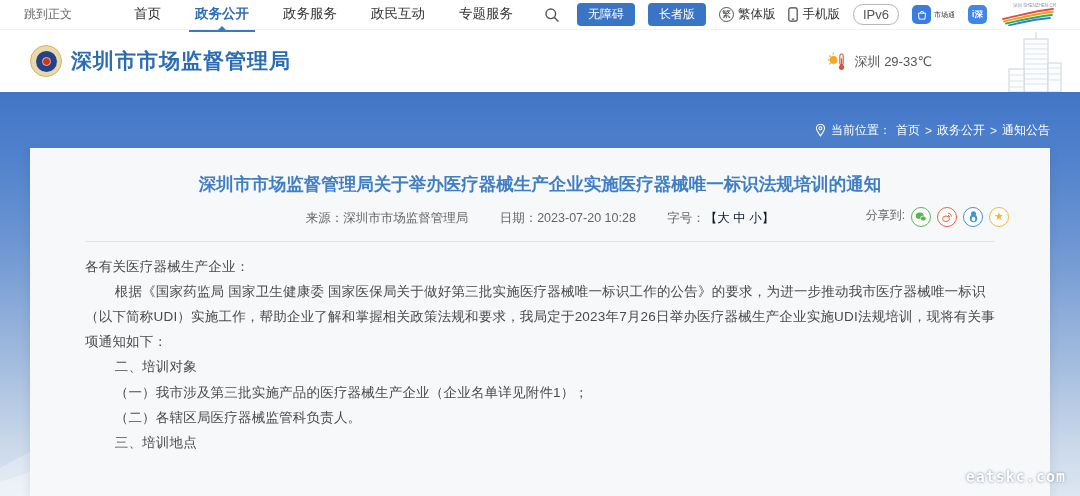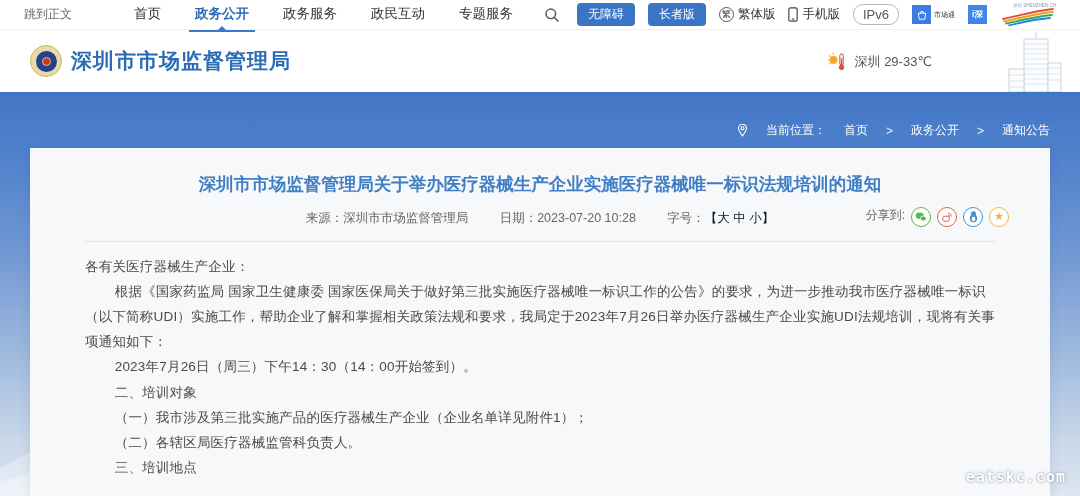--- a/index.html
+++ b/index.html
@@ -15,39 +15,39 @@
   .nav-item.active { color:#2e6cb5; font-weight:bold; }
   .nav-item.active::after { content:""; position:absolute; left:-6px; right:-6px; bottom:-3px; height:2px; background:#3a78c8; }
   .nav-item.active::before { content:""; position:absolute; bottom:-1px; left:50%; margin-left:-4px; border:4px solid transparent; border-bottom:4px solid #3a78c8; }
   .topbar-right { margin-left:auto; display:flex; align-items:center; gap:13px; }
   .search-btn { display:flex; align-items:center; cursor:pointer; margin-right:4px; }
   .pill-btn { background:#3a74c4; color:#fff; font-size:12px; padding:3px 11px; border-radius:4px; border:none; cursor:pointer; white-space:nowrap; }
   .util-link { display:flex; align-items:center; gap:4px; font-size:12.5px; color:#333; cursor:pointer; white-space:nowrap; }
   .fan-badge { width:15px; height:15px; border:1px solid #555; border-radius:50%; font-size:9px; line-height:13px; text-align:center; color:#333; }
   .ipv6 { border:1px solid #b7b7b7; border-radius:10px; padding:2px 9px; font-size:13px; color:#555; cursor:pointer; }
   .app-group { display:flex; align-items:center; gap:3px; cursor:pointer; }
-  .app-icon { width:19px; height:19px; background:#3a7ce0; border-radius:0; display:flex; align-items:center; justify-content:center; }
+  .app-icon { width:19px; height:19px; background:#3a7ce0; border-radius:5px; display:flex; align-items:center; justify-content:center; }
   .app-icon.ishen { background:#3f86e8; color:#fff; font-size:8.5px; font-weight:bold; }
   .app-label { font-size:7px; color:#333; }
 
   
   .header { height:62px; background:#fff; display:flex; align-items:center; padding-left:30px; position:relative; z-index:4; }
   .site-logo { display:flex; align-items:center; gap:9px; cursor:pointer; }
   .emblem { width:32px; height:32px; border-radius:50%; background:#e8d9a8; border:1px solid #cdb66f; display:flex; align-items:center; justify-content:center; }
   .emblem-inner { width:21px; height:21px; border-radius:50%; background:#24418e; display:flex; align-items:center; justify-content:center; }
   .emblem-core { width:9px; height:9px; border-radius:50%; background:#c8342b; border:1px solid #e8c56a; }
   .site-name { font-size:21px; font-weight:bold; color:#2b6cb5; letter-spacing:1px; }
   .weather { position:absolute; right:148px; top:22px; display:flex; align-items:center; gap:7px; font-size:13px; color:#555; }
   .building { position:absolute; right:6px; bottom:0; }
 
   
   .banner-bg { position:absolute; left:0; top:92px; width:1080px; height:404px;
     background:linear-gradient(180deg,#4176c6 0%,#4e80cc 14%,#6b94d2 36%,#9db8dd 64%,#c8d7e9 86%,#dde6f1 100%); }
   .mountains { position:absolute; left:0; bottom:0; }
-  .breadcrumb { position:absolute; top:30px; right:30px; display:flex; align-items:center; gap:18px; font-size:12px; color:#fff; }
+  .breadcrumb { position:absolute; top:30px; right:30px; display:flex; align-items:center; gap:5px; font-size:12px; color:#fff; }
   .breadcrumb a { color:#fff; text-decoration:none; cursor:pointer; }
   .breadcrumb .sep { opacity:.9; }
 
   
   .card { position:absolute; left:30px; top:148px; width:1020px; height:348px; background:#f7f8fa; box-shadow:0 2px 10px rgba(30,60,110,.12); padding:24px 55px 16px; }
   .doc-title { text-align:center; color:#3f7ec2; font-size:17.5px; font-weight:bold; line-height:1.4; }
   .meta-row { margin-top:13px; text-align:center; font-size:12.5px; color:#666; position:relative; }
   .meta-row .chunk { margin:0 14px; white-space:nowrap; }
   .fs-opts { color:#0f172a; }
   .share { position:absolute; right:-14px; top:-3px; display:flex; gap:6px; }
@@ -210,21 +210,20 @@
             <span>★</span>
           </span>
       </span>
     </div>
 
     <div class="divider"></div>
 
     <div class="article-body">
       <p>各有关医疗器械生产企业：</p>
       <p class="indent">根据《国家药监局 国家卫生健康委 国家医保局关于做好第三批实施医疗器械唯一标识工作的公告》的要求，为进一步推动我市医疗器械唯一标识（以下简称UDI）实施工作，帮助企业了解和掌握相关政策法规和要求，我局定于2023年7月26日举办医疗器械生产企业实施UDI法规培训，现将有关事项通知如下：</p>
-      <p class="indent">2023年7月26日（周三）下午14：30（14：00开始签到）。</p>
       <p class="indent">二、培训对象</p>
       <p class="indent">（一）我市涉及第三批实施产品的医疗器械生产企业（企业名单详见附件1）；</p>
       <p class="indent">（二）各辖区局医疗器械监管科负责人。</p>
       <p class="indent">三、培训地点</p>
 
     </div>
   </div>
 
   <div class="watermark">eatskc.com</div>
 

